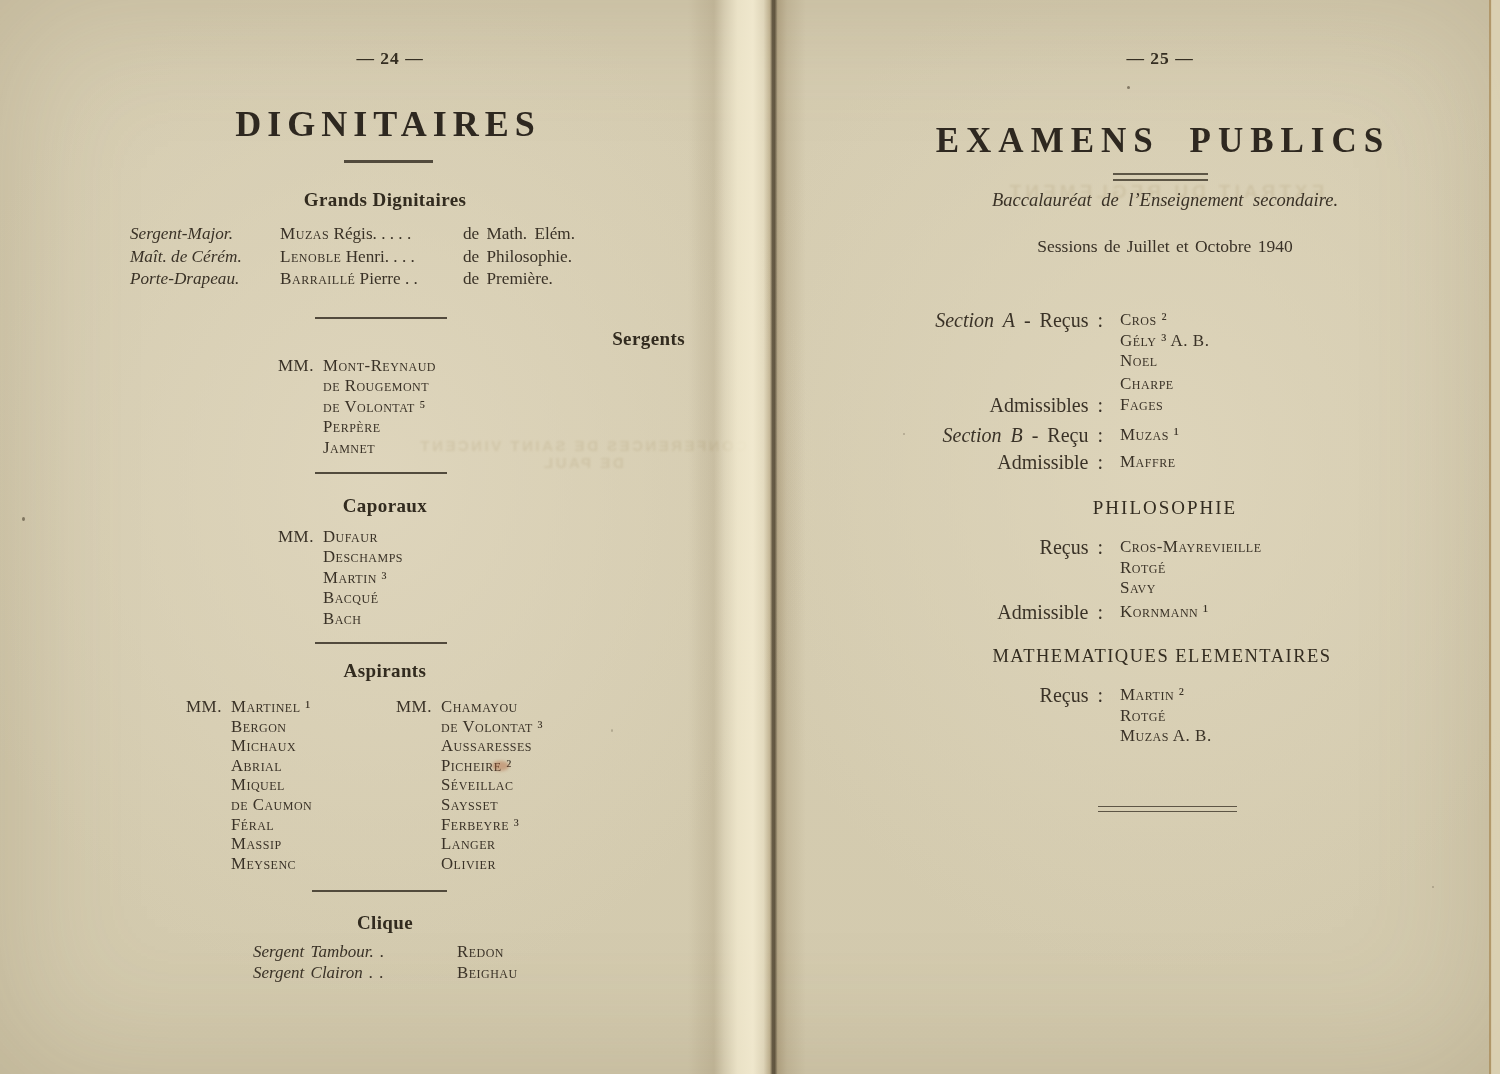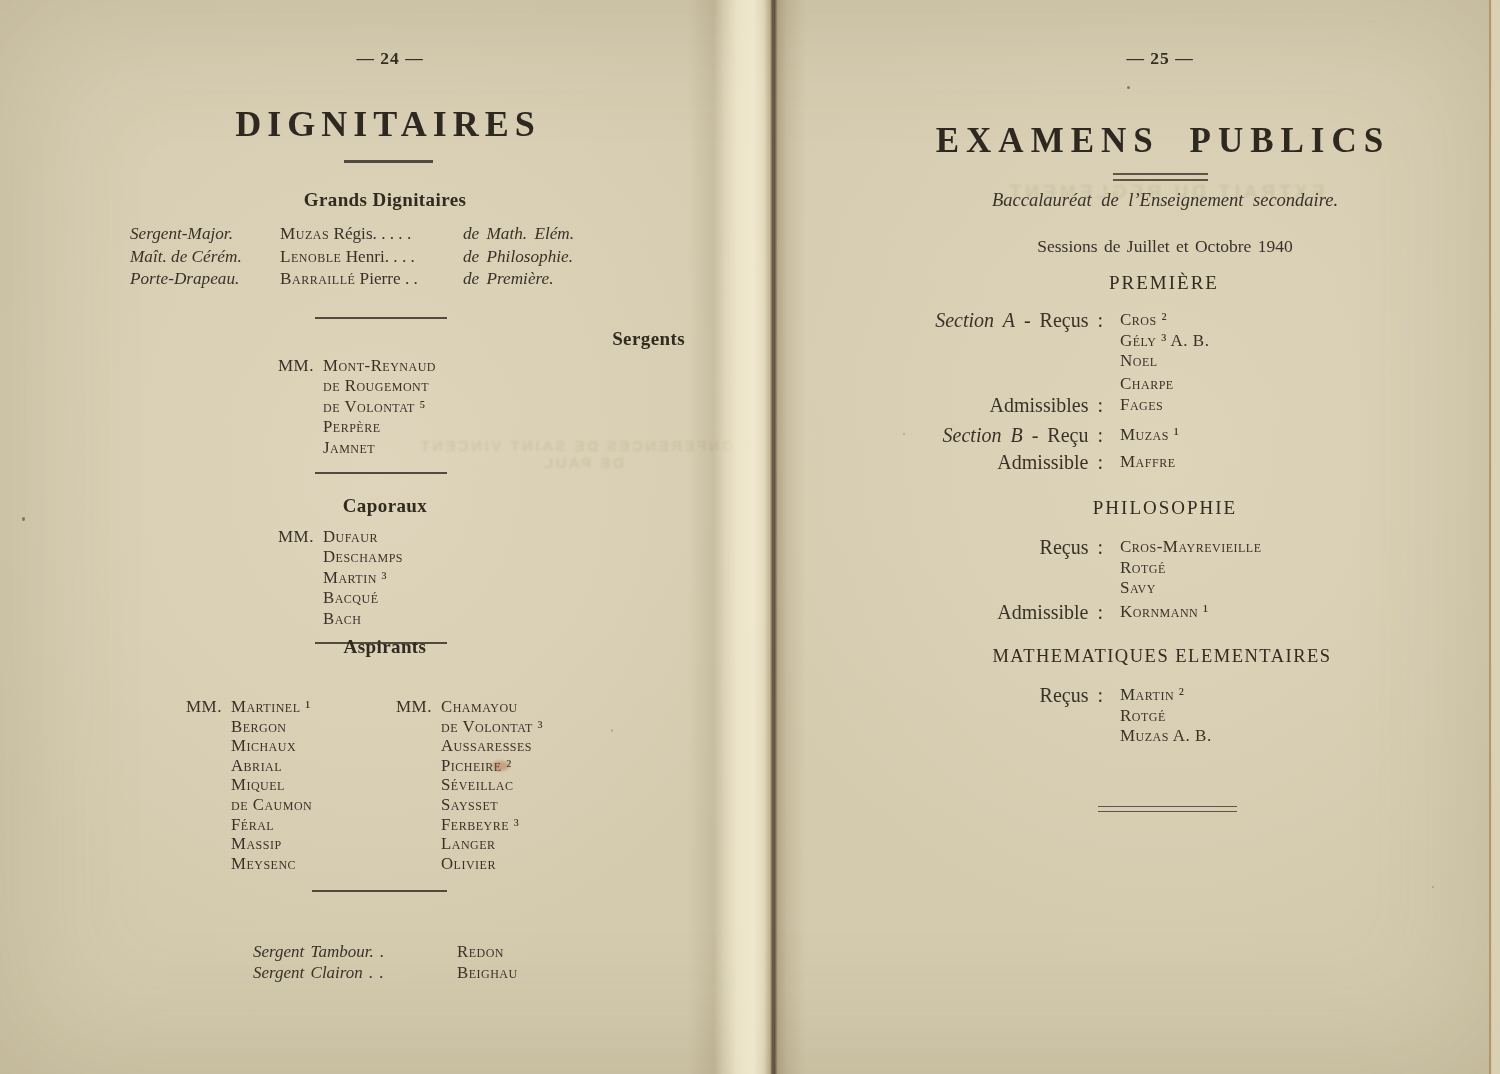--- a/index.html
+++ b/index.html
@@ -23,21 +23,21 @@
   .drule{height:4px;border-top:2px solid #3f382b;border-bottom:2px solid #3f382b;opacity:.8;}
   .sec-head{font-weight:bold;font-size:19px;color:#322b1f;letter-spacing:.4px;}
   .caps-head{font-size:19px;color:#332c20;letter-spacing:2px;}
   .mm-block{display:flex;align-items:flex-start;}
   .mm{width:45px;font-size:17px;letter-spacing:.5px;flex:none;}
   .names .name-line{font-variant:small-caps;font-size:16.8px;line-height:20.4px;letter-spacing:.5px;white-space:pre;}
   .names.tight .name-line{line-height:19.6px;}
   .gd-row{display:flex;font-size:17.2px;line-height:22.6px;}
   .gd-role{width:150px;font-style:italic;flex:none;}
   .gd-name{width:183px;flex:none;white-space:pre;}
-  .gd-dept{flex:1;word-spacing:3px;font-style:italic;}
+  .gd-dept{flex:1;word-spacing:3px;}
   .grp{left:855px;width:545px;display:flex;align-items:flex-start;}
   .grp-label{width:248px;text-align:right;font-size:20px;line-height:20.6px;flex:none;word-spacing:4px;}
   .grp-names{margin-left:17px;}
   .grp-names .name-line{font-variant:small-caps;font-size:17px;line-height:20.6px;letter-spacing:.5px;white-space:pre;}
   .clq-row{display:flex;font-size:17px;line-height:21px;}
   .clq-role{width:204px;font-style:italic;flex:none;word-spacing:2px;}
   .clq-name{font-variant:small-caps;font-size:16.8px;letter-spacing:.5px;}
   .ghost{position:absolute;transform:scaleX(-1);color:#96804f;opacity:.15;
          filter:blur(1.3px);font-weight:bold;letter-spacing:2.5px;text-align:center;
          font-family:"Liberation Sans","DejaVu Sans",sans-serif;}
@@ -114,21 +114,21 @@
     <div class="names">
         <div class="name-line">Dufaur</div>
         <div class="name-line">Deschamps</div>
         <div class="name-line">Martin ³</div>
         <div class="name-line">Bacqué</div>
         <div class="name-line">Bach</div>
       </div>
   </div>
 
   <div class="abs rule" style="left:315px;top:642px;width:132px;"></div>
-  <div class="abs ctr sec-head" style="left:85px;top:636px;width:600px;">Aspirants</div>
+  <div class="abs ctr sec-head" style="left:85px;top:660px;width:600px;">Aspirants</div>
   <div class="abs mm-block" style="left:186px;top:697px;">
     <span class="mm">MM.</span>
     <div class="names tight">
         <div class="name-line">Martinel ¹</div>
         <div class="name-line">Bergon</div>
         <div class="name-line">Michaux</div>
         <div class="name-line">Abrial</div>
         <div class="name-line">Miquel</div>
         <div class="name-line">de Caumon</div>
         <div class="name-line">Féral</div>
@@ -145,41 +145,41 @@
         <div class="name-line">Picheire ²</div>
         <div class="name-line">Séveillac</div>
         <div class="name-line">Saysset</div>
         <div class="name-line">Ferbeyre ³</div>
         <div class="name-line">Langer</div>
         <div class="name-line">Olivier</div>
       </div>
   </div>
 
   <div class="abs rule" style="left:312px;top:890px;width:135px;"></div>
+  <div class="abs ctr sec-head" style="left:85px;top:912px;width:600px;">Clique</div>
   <div class="abs" style="left:253px;top:941px;">
     <div class="clq-row">
       <span class="clq-role">Sergent Tambour. .</span>
       <span class="clq-name">Redon</span>
     </div>
     <div class="clq-row">
       <span class="clq-role">Sergent Clairon . .</span>
       <span class="clq-name">Beighau</span>
     </div>
   </div>
 
   <div class="abs ctr pageno" style="left:860px;top:48px;width:600px;">— 25 —</div>
   <div class="speck" style="left:1127px;top:86px;width:3px;height:3px;"></div>
 
   <div class="abs ctr big-title" style="left:863px;top:121px;width:600px;font-size:35px;letter-spacing:7px;word-spacing:14px;">EXAMENS PUBLICS</div>
   <div class="abs drule" style="left:1113px;top:173px;width:95px;"></div>
 
   <div class="abs ctr it" style="left:865px;top:190px;width:600px;font-size:18.5px;word-spacing:5px;">Baccalauréat de l’Enseignement secondaire.</div>
   <div class="abs ctr" style="left:865px;top:236px;width:600px;font-size:17.5px;word-spacing:2px;">Sessions de Juillet et Octobre 1940</div>
 
-  <div class="abs ctr caps-head" style="left:864px;top:272px;width:600px;">PREMIÈRE</div>
 
   <div class="abs grp" style="top:310px;">
     <div class="grp-label"><span class="it">Section A</span> <span>-  Reçus :</span></div>
     <div class="grp-names">
         <div class="name-line">Cros ²</div>
         <div class="name-line">Gély ³ A. B.</div>
         <div class="name-line">Noel</div>
       </div>
   </div>
   <div class="abs grp" style="top:374px;align-items:flex-end;">

